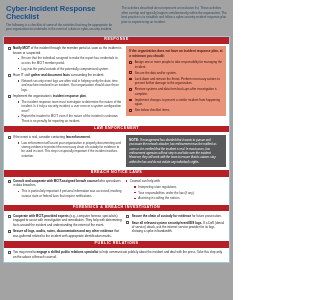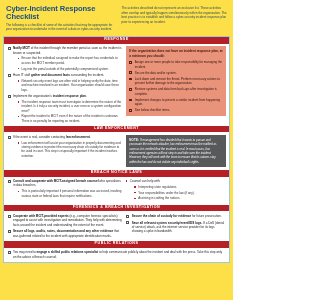--- a/index.html
+++ b/index.html
@@ -3,21 +3,21 @@
 <meta charset="utf-8">
 <style>
   * { box-sizing: border-box; margin: 0; padding: 0; }
   html, body {
     width: 233px; height: 300px;
     background: #ffffff;
     font-family: "Liberation Sans", sans-serif;
   }
   .page {
     width: 233px; height: 300px;
-    background: #fde047;
+    background: #a3a3a3;
     padding: 3px 3px 4px 3px;
     position: relative;
     overflow: hidden;
   }
 
   
   .header {
     display: flex;
     gap: 6px;
     padding: 2px 3px 4px 3px;

